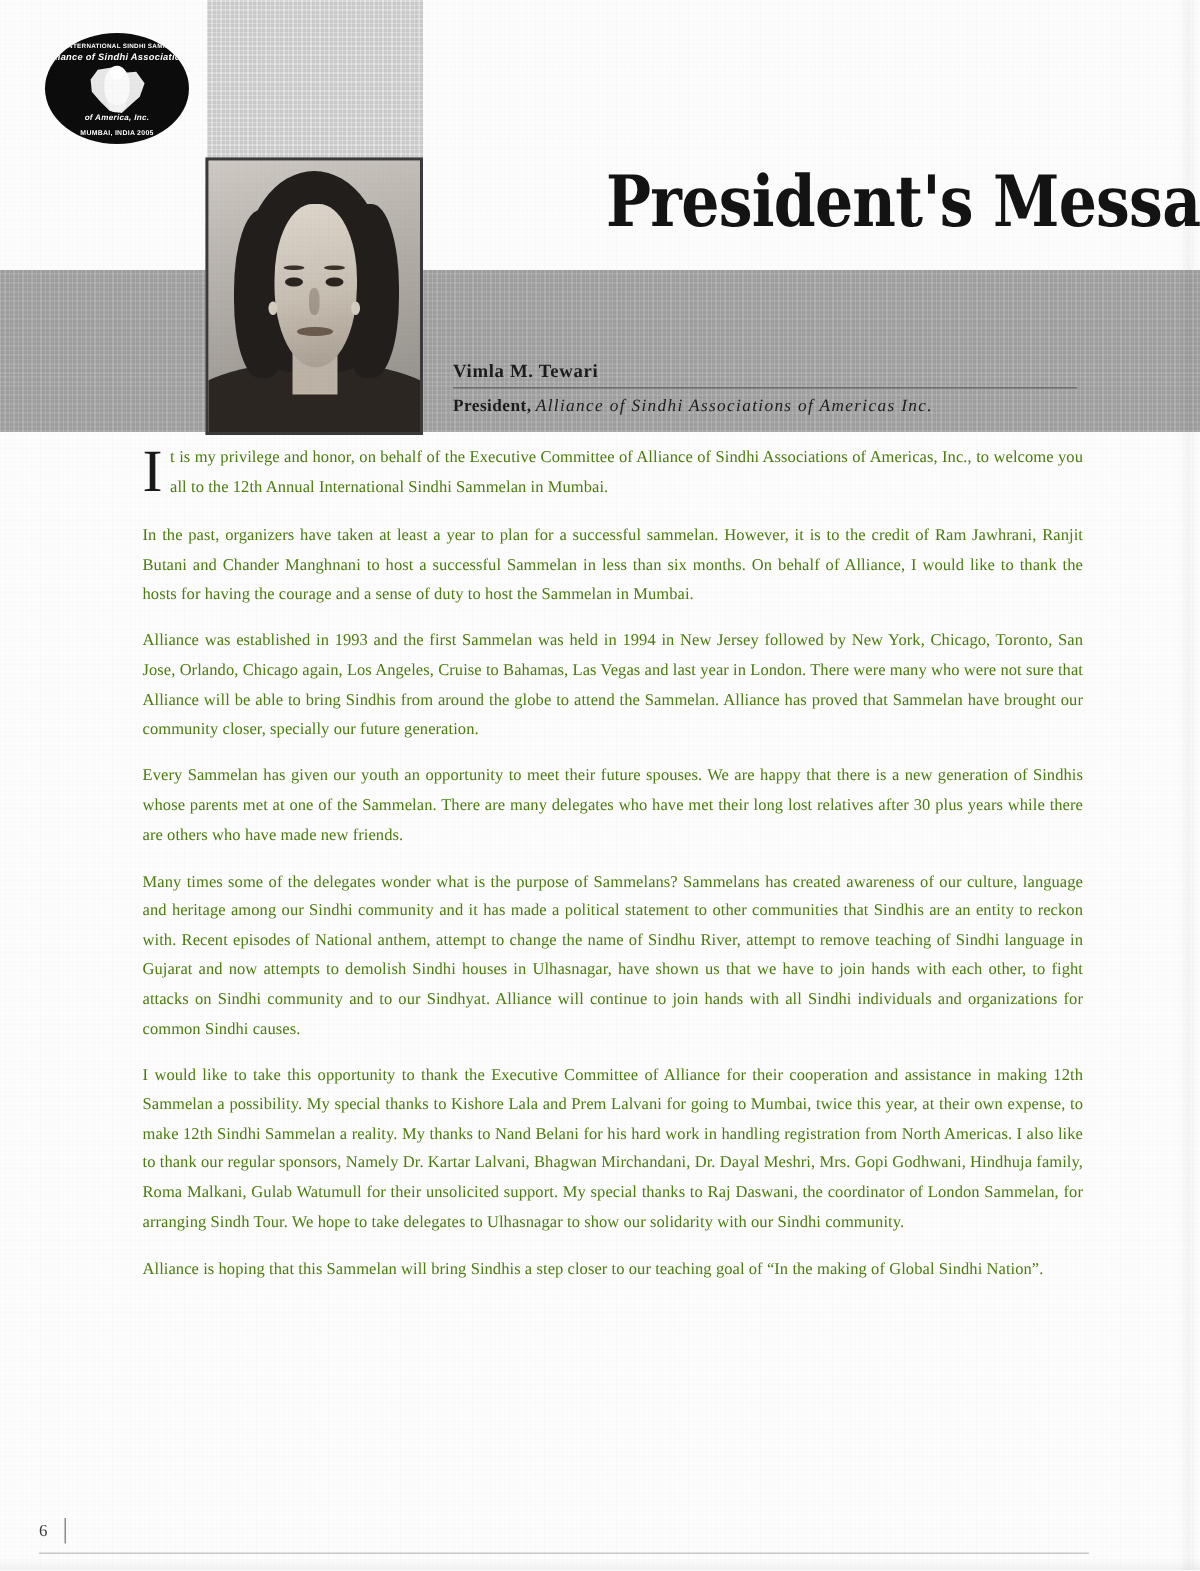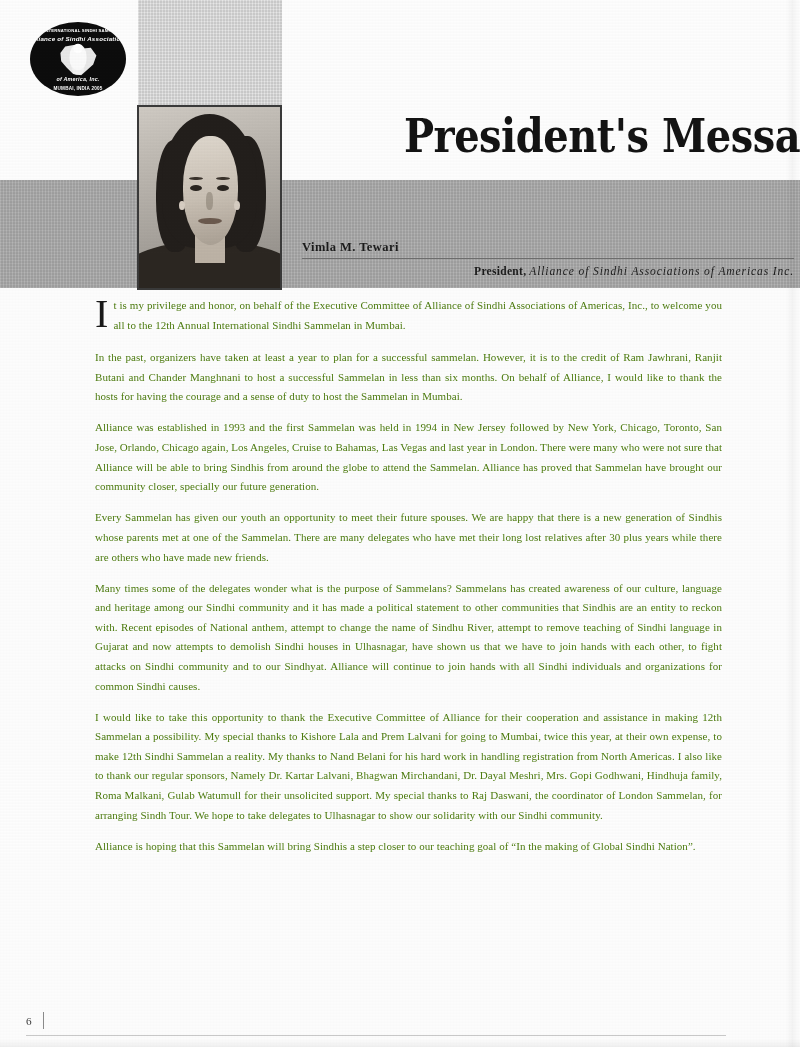--- a/index.html
+++ b/index.html
@@ -233,36 +233,36 @@
     line-height: 1;
     white-space: nowrap;
     transform: scaleY(1.18);
     transform-origin: left top;
   }
 
   
   .byline {
     position: absolute;
     left: 302px; top: 240px;
-    width: 492px;
+    width: 416px;
   }
   .byline-name {
     font-size: 12.5px;
     font-weight: bold;
     letter-spacing: .45px;
     color: #1c1c1c;
     padding-bottom: 3px;
   }
   .byline-rule {
     height: 1px;
     background: #6d6d6d;
     width: 100%;
   }
   .byline-role {
-    text-align: right;
+    text-align: left;
     font-size: 11.5px;
     padding-top: 6px;
     color: #1c1c1c;
   }
   .byline-role b { letter-spacing: .3px; }
   .byline-role i {
     font-style: italic;
     letter-spacing: .9px;
   }
 

